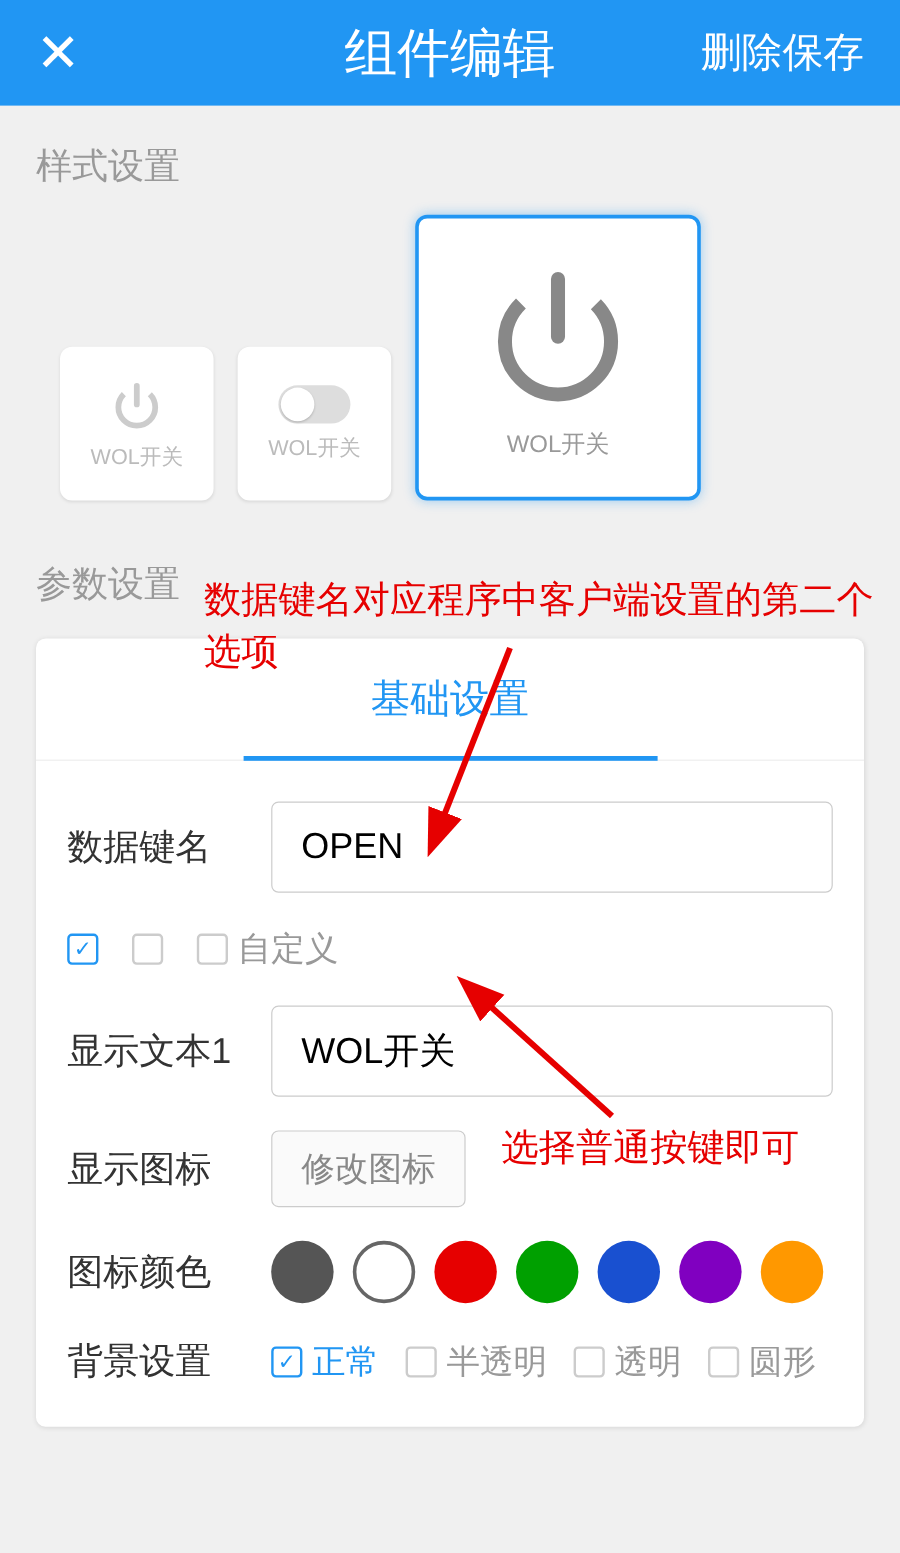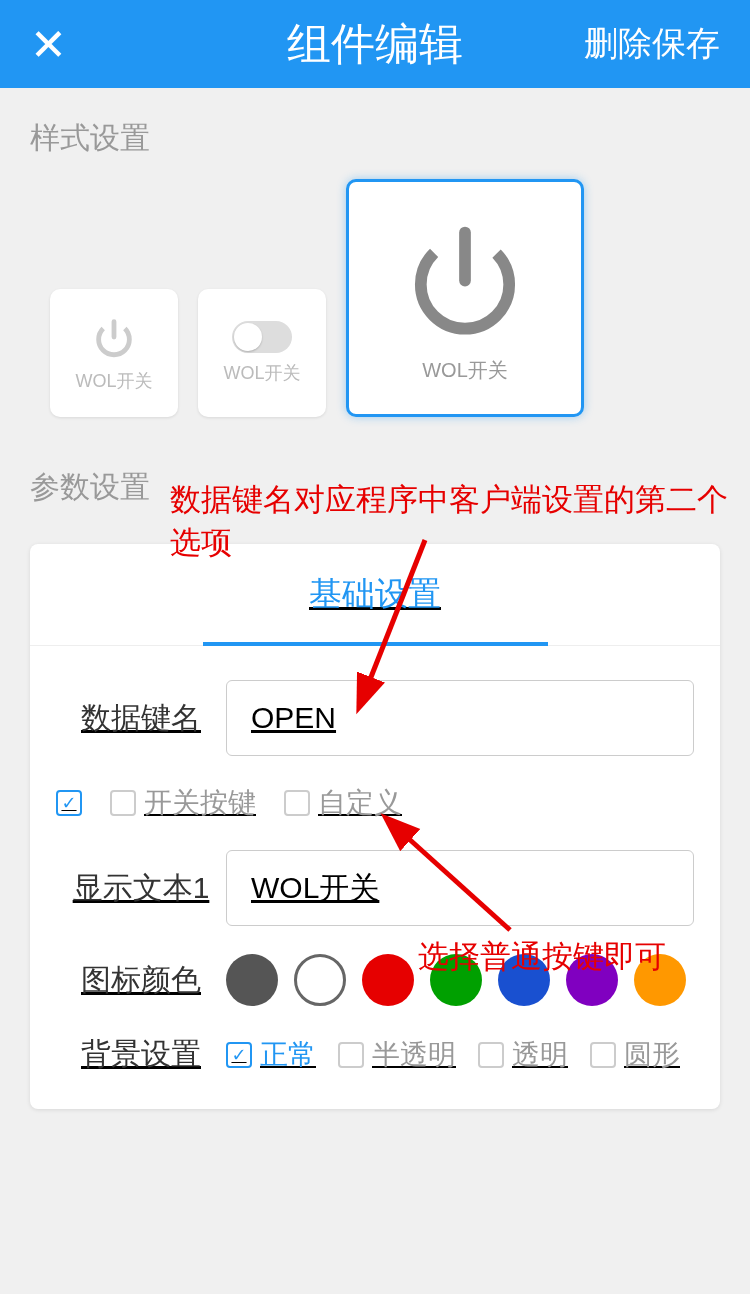--- a/index.html
+++ b/index.html
@@ -114,24 +114,23 @@
 }
 .annotation {
   position: absolute;
   color: #e60000;
   font-size: 31px;
   line-height: 1.4;
   z-index: 10;
 }
 .param-panel {
   background: white;
-  margin: 16px 30px 0;
+  margin: 4px 30px 0;
   border-radius: 8px;
   box-shadow: 0 1px 4px rgba(0,0,0,0.1);
-  text-decoration: underline;
 }
 .tabs {
   display: flex;
   border-bottom: 1px solid #eee;
 }
 .tab {
   flex: 1;
   text-align: center;
   padding: 28px 0;
   font-size: 33px;
@@ -153,21 +152,20 @@
 }
 .form-row {
   display: flex;
   align-items: center;
   padding: 14px 26px;
 }
 .form-label {
   width: 170px;
   font-size: 30px;
   color: #333;
-  text-align: center;
 }
 .text-input {
   flex: 1;
   height: 76px;
   border: 1px solid #ccc;
   border-radius: 6px;
   padding: 0 24px;
   font-size: 30px;
 }
 .btn-secondary {
@@ -316,34 +314,37 @@
 
   <div class="form-row">
     <div class="option-group">
       <div class="checkbox-option checked">
         <span class="cb-box">
             <span class="cb-check">✓</span>
           </span>
       </div>
       <div class="checkbox-option">
         <span class="cb-box"></span>
-        <span>开关按键</span>
       </div>
       <div class="checkbox-option">
         <span class="cb-box"></span>
         <span>自定义</span>
       </div>
     </div>
   </div>
 
   <div class="form-row">
     <div class="form-label">显示文本1</div>
     <input class="text-input" value="WOL开关" style="">
   </div>
 
+  <div class="form-row">
+    <div class="form-label">显示图标</div>
+    <button class="btn-secondary">修改图标</button>
+  </div>
 
   <div class="form-row">
     <div class="form-label">图标颜色</div>
     <div class="color-swatches">
       <div class="swatch" style="background:#555"></div>
       <div class="swatch swatch-border"></div>
       <div class="swatch" style="background:#e60000"></div>
       <div class="swatch" style="background:#00a000"></div>
       <div class="swatch" style="background:#1950d0"></div>
       <div class="swatch" style="background:#8000c0"></div>

